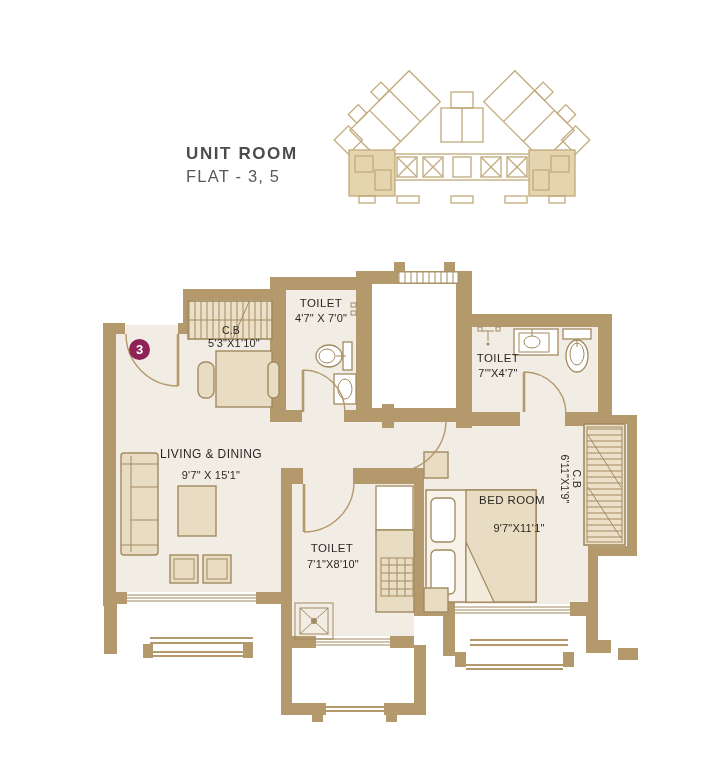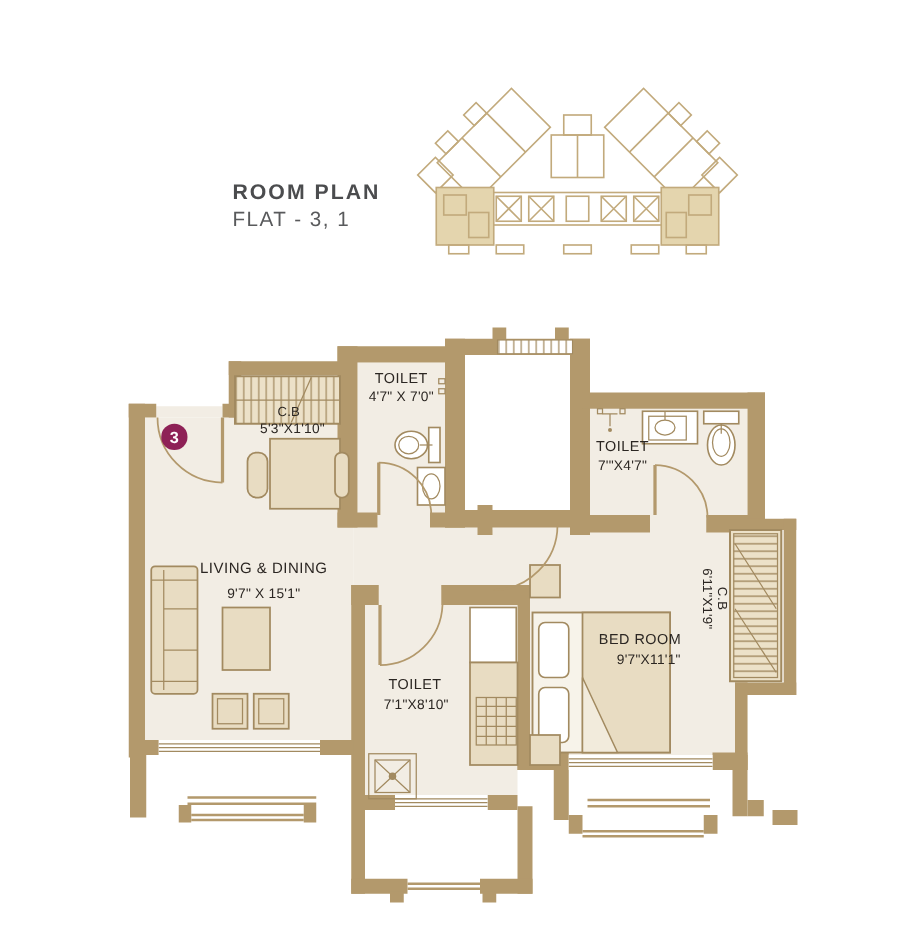--- a/index.html
+++ b/index.html
@@ -300,39 +300,39 @@
       <path class="door" d="M446 420A52 52 0 0 1 394 472"></path>
     </g>
     <g>
       <line class="leaf" x1="304" y1="484" x2="304" y2="532"></line>
       <path class="door" d="M304 532A50 50 0 0 0 354 484"></path>
     </g>
   </g>
 </svg>
 
 <div id="title">
-  <div class="t1">ROOM PLAN</div>
-  <div class="t2">FLAT - 3, 1</div>
+  <div class="t1">UNIT ROOM</div>
+  <div class="t2">FLAT - 3, 5</div>
 </div>
 
 <div id="badge">3</div>
 
 <div class="lbl" style="left:321px;top:303px;">TOILET</div>
 <div class="dim" style="left:321px;top:318px;">4'7" X 7'0"</div>
 
 <div class="lbl" style="left:498px;top:358px;">TOILET</div>
 <div class="dim" style="left:498px;top:373px;">7'"X4'7"</div>
 
 <div class="lbl" style="left:211px;top:454px;font-size:12px;">LIVING &amp; DINING</div>
 <div class="dim" style="left:211px;top:475px;">9'7" X 15'1"</div>
 
 <div class="lbl" style="left:332px;top:548px;">TOILET</div>
 <div class="dim" style="left:333px;top:564px;">7'1"X8'10"</div>
 
-<div class="lbl" style="left:512px;top:512px;">BED ROOM</div>
+<div class="lbl" style="left:512px;top:500px;">BED ROOM</div>
 <div class="dim" style="left:519px;top:528px;">9'7"X11'1"</div>
 
 <div class="dim cb" style="left:231px;top:330px;">C.B</div>
 <div class="dim" style="left:234px;top:343px;">5'3"X1'10"</div>
 
 <div class="vblock" style="left:571px;top:479px;">
   <div class="n">C.B</div>
   <div class="d">6'11"X1'9"</div>
 </div>
 

